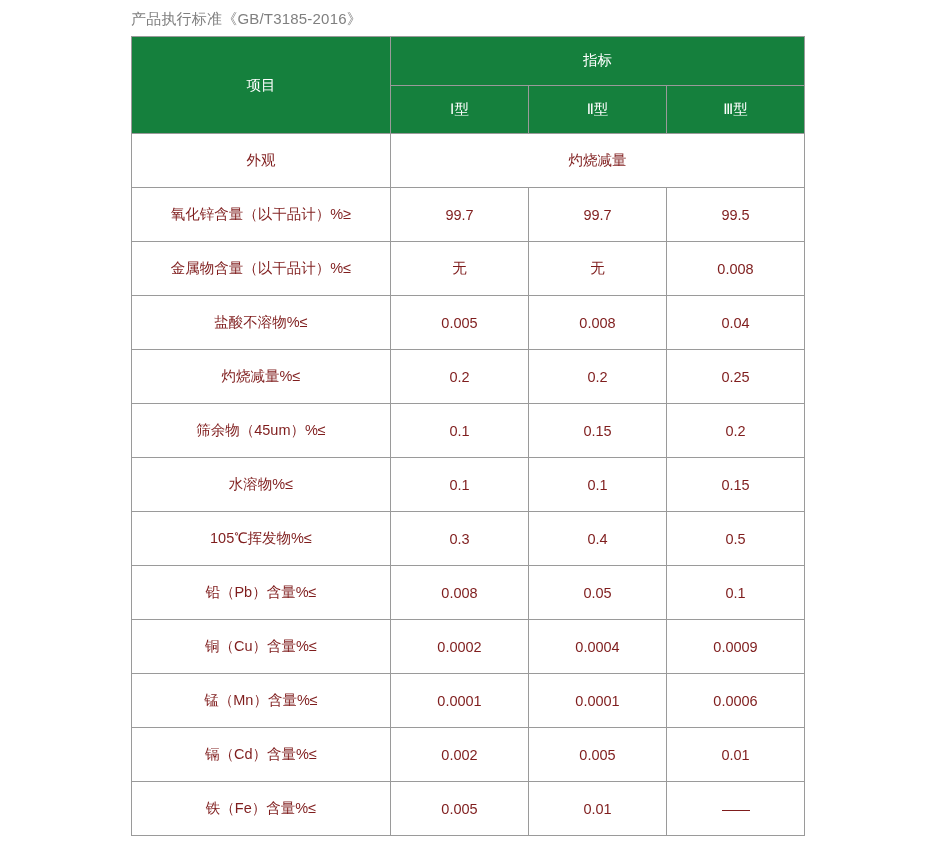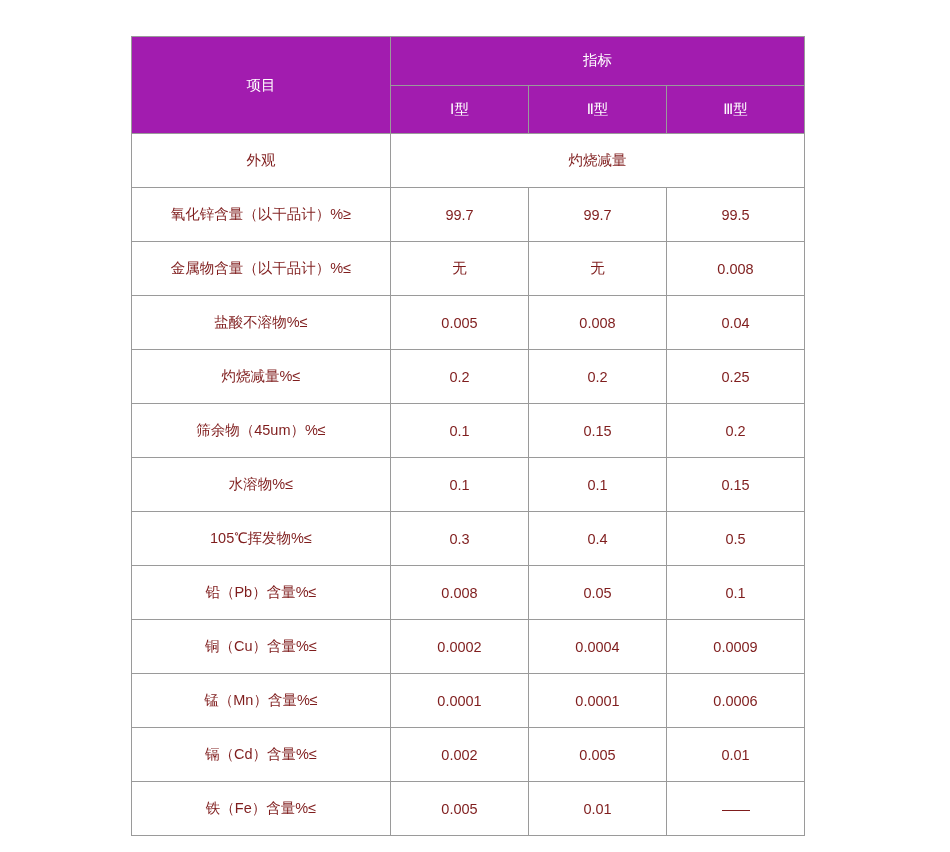--- a/index.html
+++ b/index.html
@@ -44,21 +44,21 @@
   table.spec th {
     border: 1px solid #9a9a9a;
     font-weight: normal;
     font-size: 14.5px;
     text-align: center;
     vertical-align: middle;
     padding: 0 4px;
     color: #7f1d1d;
   }
   .hdr {
-    background: #a21caf;
+    background: #15803d;
     color: #ffffff !important;
   }
   .hdr-item {
     height: 96px;
   }
   .hdr-top {
     height: 47px;
   }
   .hdr-sub {
     height: 47px;
@@ -79,20 +79,21 @@
   }
   .dash {
     letter-spacing: -1px;
   }
 </style>
 </head>
 <body>
 
 <div class="page">
 
+  <div class="doc-title">产品执行标准《GB/T3185-2016》</div>
 
   <div class="table-wrap">
     <table class="spec">
       <colgroup>
         <col class="c1">
         <col class="c2">
         <col class="c3">
         <col class="c4">
       </colgroup>
       <tbody>

